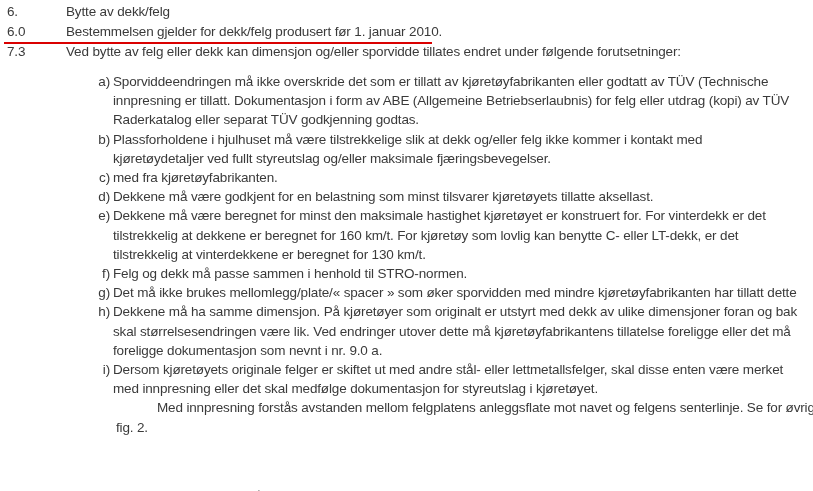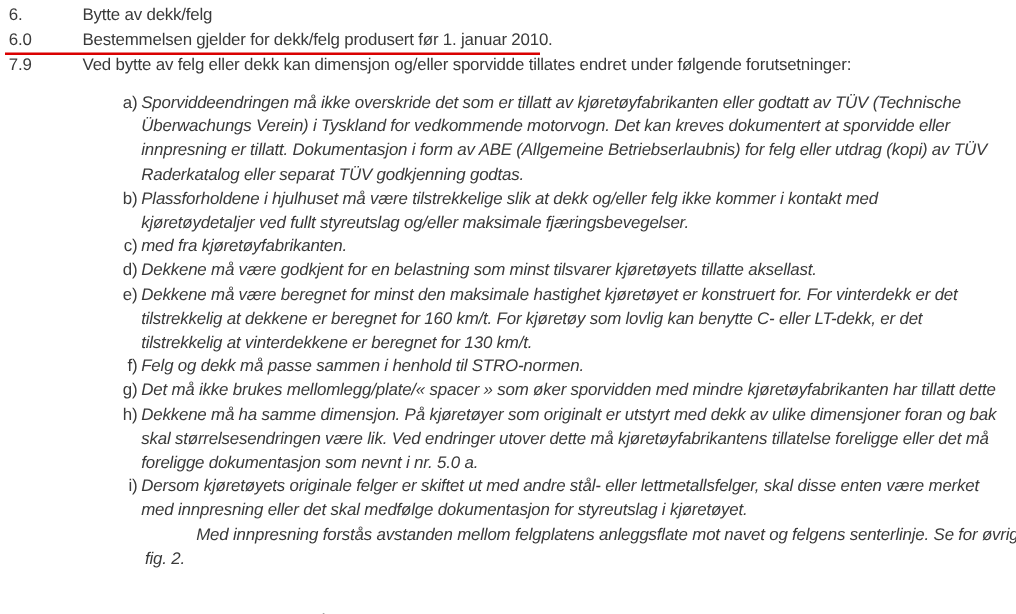--- a/index.html
+++ b/index.html
@@ -50,21 +50,20 @@
   .item .item-label {
     position: absolute;
     left: 0; top: 0;
     width: 14px;
     text-align: right;
     line-height: 19.2px;
   }
   .line {
     line-height: 19.2px;
     white-space: nowrap;
-    font-style: italic;
   }
   .closing .line-indent {
     padding-left: 44px;
     text-align: center;
   }
   .closing .line-left {
     padding-left: 3px;
   }
   .stray-dot {
     position: absolute;
@@ -85,30 +84,29 @@
   </div>
 
   <div class="hrow" style="top:22px">
     <span class="num">6.0</span>
     <span class="htext">Bestemmelsen gjelder for dekk/felg produsert før 1. januar 2010.</span>
   </div>
 
   <div class="red-underline"></div>
 
   <div class="hrow" style="top:42px">
-    <span class="num">7.9</span>
+    <span class="num">7.3</span>
     <span class="htext">Ved bytte av felg eller dekk kan dimensjon og/eller sporvidde tillates endret under følgende forutsetninger:</span>
   </div>
 
   <div class="items">
 
     <div class="item">
       <span class="item-label">a)</span>
       <div class="line">Sporviddeendringen må ikke overskride det som er tillatt av kjøretøyfabrikanten eller godtatt av TÜV (Technische</div>
-      <div class="line">Überwachungs Verein) i Tyskland for vedkommende motorvogn. Det kan kreves dokumentert at sporvidde eller</div>
       <div class="line">innpresning er tillatt. Dokumentasjon i form av ABE (Allgemeine Betriebserlaubnis) for felg eller utdrag (kopi) av TÜV</div>
       <div class="line">Raderkatalog eller separat TÜV godkjenning godtas.</div>
     </div>
 
     <div class="item">
       <span class="item-label">b)</span>
       <div class="line">Plassforholdene i hjulhuset må være tilstrekkelige slik at dekk og/eller felg ikke kommer i kontakt med</div>
       <div class="line">kjøretøydetaljer ved fullt styreutslag og/eller maksimale fjæringsbevegelser.</div>
     </div>
 
@@ -136,21 +134,21 @@
 
     <div class="item">
       <span class="item-label">g)</span>
       <div class="line">Det må ikke brukes mellomlegg/plate/« spacer » som øker sporvidden med mindre kjøretøyfabrikanten har tillatt dette</div>
     </div>
 
     <div class="item">
       <span class="item-label">h)</span>
       <div class="line">Dekkene må ha samme dimensjon. På kjøretøyer som originalt er utstyrt med dekk av ulike dimensjoner foran og bak</div>
       <div class="line">skal størrelsesendringen være lik. Ved endringer utover dette må kjøretøyfabrikantens tillatelse foreligge eller det må</div>
-      <div class="line">foreligge dokumentasjon som nevnt i nr. 5.0 a.</div>
+      <div class="line">foreligge dokumentasjon som nevnt i nr. 9.0 a.</div>
     </div>
 
     <div class="item">
       <span class="item-label">i)</span>
       <div class="line">Dersom kjøretøyets originale felger er skiftet ut med andre stål- eller lettmetallsfelger, skal disse enten være merket</div>
       <div class="line">med innpresning eller det skal medfølge dokumentasjon for styreutslag i kjøretøyet.</div>
     </div>
 
     <div class="item closing">
       <div class="line line-indent">Med innpresning forstås avstanden mellom felgplatens anleggsflate mot navet og felgens senterlinje. Se for øvrig</div>

